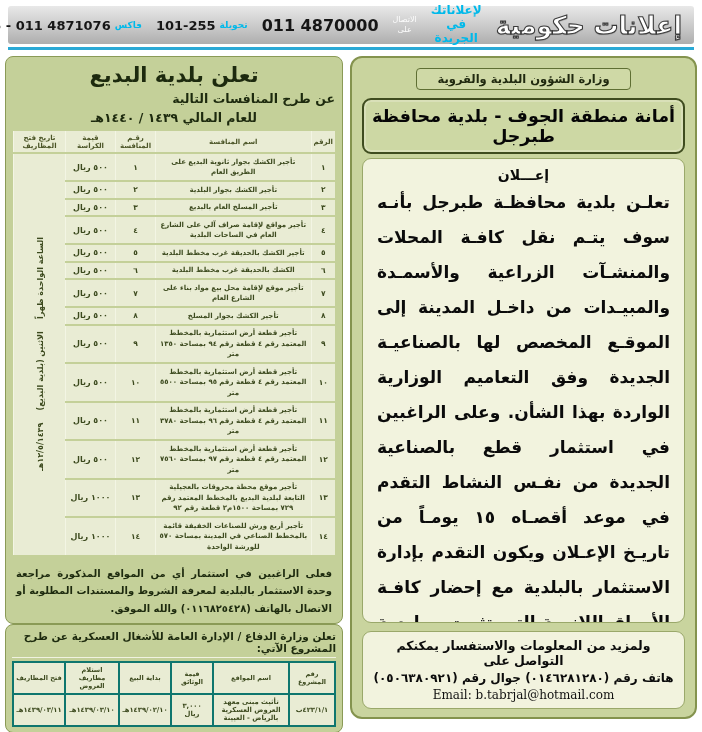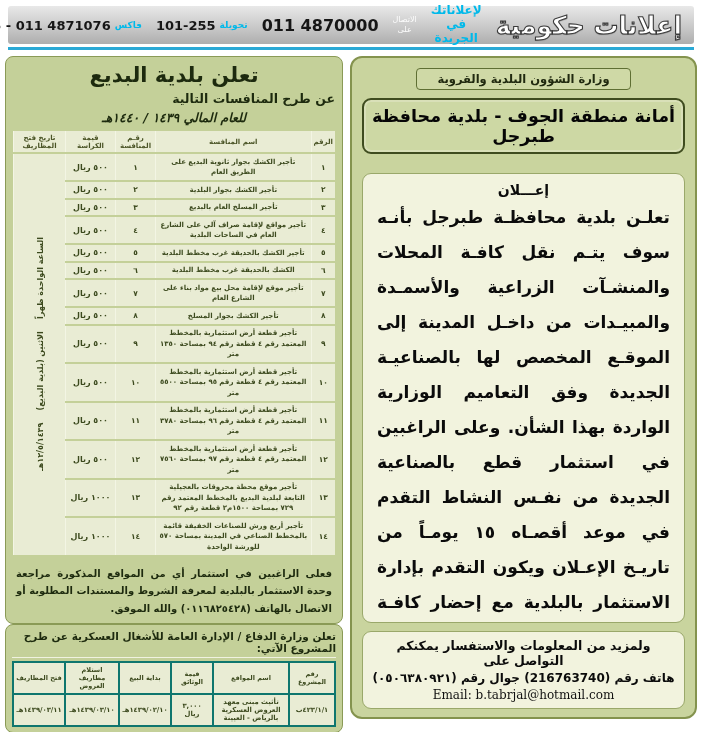--- a/index.html
+++ b/index.html
@@ -28,36 +28,36 @@
   .col-right { width:347px; }
   .col-left  { flex:1; display:flex; flex-direction:column; }
 
   
   .gov-panel { height:calc(100% - 10px); background:#c9d49e; border:2px solid #84934e;
     border-radius:12px; padding:8px 10px; direction:rtl; display:flex; flex-direction:column; }
   .ministry-box { margin:2px auto 8px; padding:3px 20px; border:1px solid #5f6f33; border-radius:4px;
     font-size:11.5px; font-weight:bold; color:#20290f; text-align:center; background:#cfd9a6; }
   .muni-box { border:2px solid #3f4c1f; border-radius:9px; padding:6px 6px; text-align:center;
     font-size:17.5px; font-weight:900; color:#060606; background:#cdd8a4; box-shadow:0 0 0 2px #d9e0b8 inset; }
-  .ad-box { flex:1; margin-top:19px; background:#f2f3de; border:1px solid #9aa86a; border-radius:9px;
+  .ad-box { flex:1; margin-top:4px; background:#f2f3de; border:1px solid #9aa86a; border-radius:9px;
     padding:8px 14px 6px; overflow:hidden; }
   .ad-title { text-align:center; font-size:14px; font-weight:900; color:#0a0a0a; margin-bottom:2px; }
   .ad-body { font-size:17px; font-weight:700; color:#0b0b0b; text-align:justify; line-height:2.06; }
   .contact-box { margin-top:8px; background:#f2f3de; border:1px solid #9aa86a; border-radius:9px;
     padding:6px 8px; text-align:center; }
   .contact-l1 { font-size:12.5px; font-weight:900; color:#0b0b0b; }
   .contact-l2 { font-size:12px; font-weight:900; color:#0b0b0b; margin-top:3px; }
   .contact-email { font-size:12px; color:#111; font-family:"DejaVu Serif", serif; margin-top:3px; direction:ltr; }
 
   
   .badia-panel { flex:1; background:#c4d099; border:1px solid #8a9a56; border-radius:8px;
     padding:6px 7px 4px; direction:rtl; display:flex; flex-direction:column; }
   .badia-title { text-align:center; font-size:21px; font-weight:900; color:#1d2a0e; letter-spacing:0.5px; }
   .badia-sub   { text-align:right; font-size:12.5px; font-weight:700; color:#1d2a0e; margin-top:4px; }
-  .badia-year  { text-align:center; font-size:12.5px; font-weight:900; color:#1d2a0e; margin:4px 0 6px;font-style:italic; }
+  .badia-year  { text-align:center; font-size:12.5px; font-weight:900; color:#1d2a0e; margin:4px 0 6px; }
 
   table.tenders { width:100%; border-collapse:collapse; direction:rtl; }
   table.tenders th, table.tenders td { background:#e9ecd4; border-bottom:2px solid #c4d099;
     border-left:1px solid #f3f5e4; padding:2.5px 2px; text-align:center; vertical-align:middle;
     font-size:7px; color:#3c4a1e; }
   table.tenders th { font-weight:bold; font-size:7px; color:#4a5426; }
   table.tenders td.name { font-weight:bold; line-height:1.5; }
   table.tenders td.fee { font-size:8px; font-weight:bold; white-space:nowrap; }
   table.tenders td.num { font-size:7.5px; font-weight:bold; }
   td.date-cell { position:relative; width:50px; border-right:1px solid #f3f5e4; }
@@ -111,21 +111,21 @@
     <div class="col-right">
       <div class="gov-panel">
         <div class="ministry-box">وزارة الشؤون البلدية والقروية</div>
         <div class="muni-box">أمانة منطقة الجوف - بلدية محافظة طبرجل</div>
         <div class="ad-box">
           <div class="ad-title">إعـــلان</div>
           <div class="ad-body">تعلـن بلدية محافظـة طبرجل بأنـه سوف يتـم نقل كافـة المحلات والمنشـآت الزراعية والأسمـدة والمبيـدات من داخـل المدينة إلى الموقـع المخصص لها بالصناعيـة الجديدة وفق التعاميم الوزارية الواردة بهذا الشأن. وعلى الراغبين في استثمار قطع بالصناعية الجديدة من نفـس النشاط التقدم في موعد أقصـاه ١٥ يومـاً من تاريـخ الإعـلان ويكون التقدم بإدارة الاستثمار بالبلدية مع إحضار كافـة الأوراق اللازمـة التي تثبـت ممارسة النشـاط خلال فـترة الإعـلان، وسوف يتم سحـب قرعة علـى تلـك المواقع يـوم الأحد الموافق ١٤٣٩/٢/٢٧هـ</div>
         </div>
         <div class="contact-box">
           <div class="contact-l1">ولمزيد من المعلومات والاستفسار يمكنكم التواصل على</div>
-          <div class="contact-l2">هاتف رقم (216763740) جوال رقم (٠٥٠٦٣٨٠٩٢١)</div>
+          <div class="contact-l2">هاتف رقم (٠١٤٦٢٨١٢٨٠) جوال رقم (٠٥٠٦٣٨٠٩٢١)</div>
           <div class="contact-email">Email: b.tabrjal@hotmail.com</div>
         </div>
       </div>
     </div>
 
     <div class="col-left">
 
       <div class="badia-panel">
         <div class="badia-title">تعلن بلدية البديع</div>
         <div class="badia-sub">عن طرح المنافسات التالية</div>

